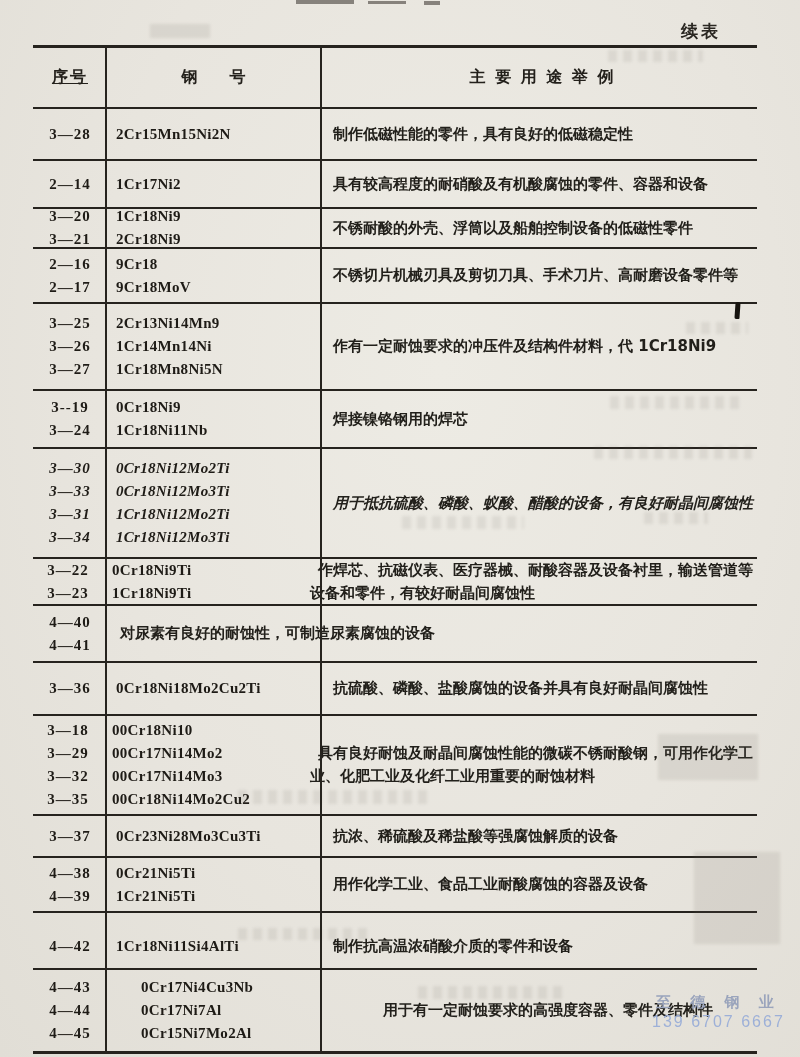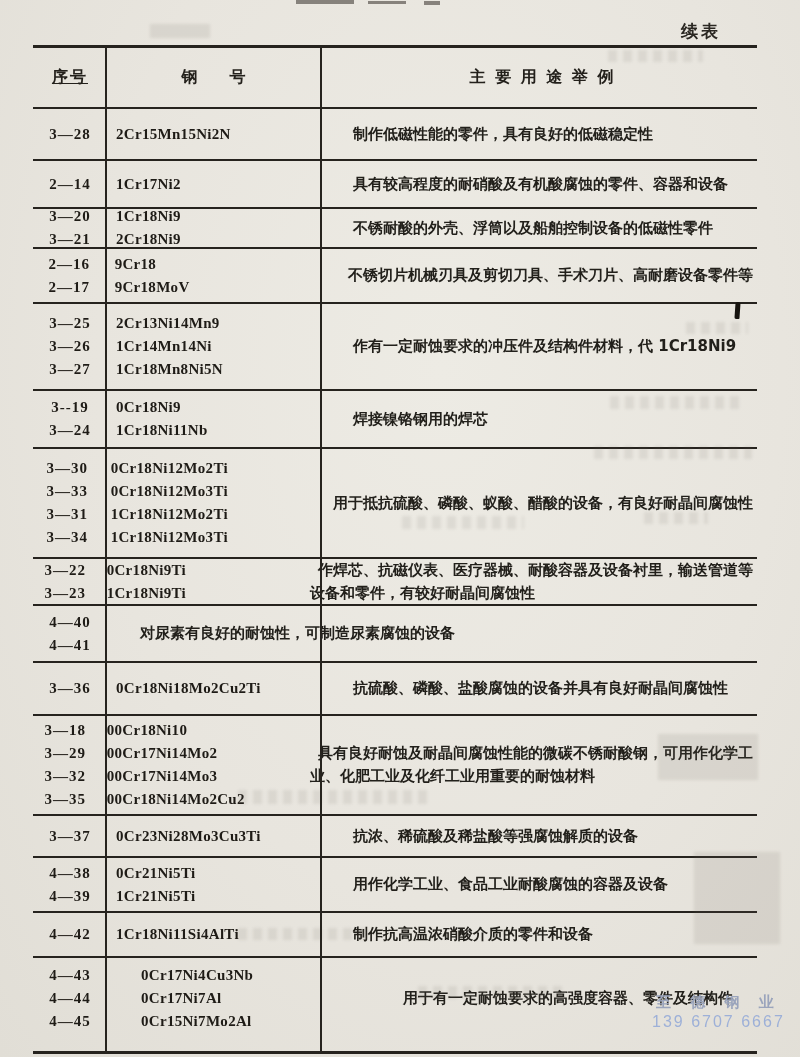--- a/index.html
+++ b/index.html
@@ -19,21 +19,21 @@
     border-top:3px solid #26231e; border-bottom:3px solid #26231e;
     box-sizing:content-box;
   }
   .vline{position:absolute; top:0; bottom:0; width:2px; background:#26231e; z-index:3;}
   .v1{left:72px;} .v2{left:287px;}
   .row{display:flex; box-sizing:border-box; border-bottom:2px solid #26231e;}
   .row:last-child{border-bottom:none;}
   .cell{display:flex; flex-direction:column; justify-content:center; box-sizing:border-box;}
   .c-no{width:74px; align-items:center; text-align:center;}
   .c-grade{width:213px; padding-left:9px;}
-  .c-usage{flex:1; padding-left:25px; padding-right:4px;}
+  .c-usage{flex:1; padding-left:5px; padding-right:4px;}
   .line{line-height:23px; white-space:nowrap;}
   .num,.grade{
     font-family:"Liberation Serif","DejaVu Serif",serif;
     font-size:15px; font-weight:600; color:#1e1b16;
   }
   .num{letter-spacing:1px;}
   .grade{letter-spacing:.3px;}
   .usage{font-size:15px; font-weight:700; color:#22201b;}
   .usage.first{text-indent:8px;}
   
@@ -140,21 +140,21 @@
             <div class="line num">3--19</div>
             <div class="line num">3—24</div>
           </div>
           <div class="cell c-grade">
             <div class="line grade">0Cr18Ni9</div>
             <div class="line grade">1Cr18Ni11Nb</div>
           </div>
           <div class="cell c-usage">
             <div class="line usage first">焊接镍铬钢用的焊芯</div>
           </div>
-        </div><div class="row" style="height: 110px;">
+        </div><div class="row" style="height: 110px; font-style: italic;">
           <div class="cell c-no">
             <div class="line num">3—30</div>
             <div class="line num">3—33</div>
             <div class="line num">3—31</div>
             <div class="line num">3—34</div>
           </div>
           <div class="cell c-grade">
             <div class="line grade">0Cr18Ni12Mo2Ti</div>
             <div class="line grade">0Cr18Ni12Mo3Ti</div>
             <div class="line grade">1Cr18Ni12Mo2Ti</div>
@@ -226,21 +226,21 @@
             <div class="line num">4—38</div>
             <div class="line num">4—39</div>
           </div>
           <div class="cell c-grade">
             <div class="line grade">0Cr21Ni5Ti</div>
             <div class="line grade">1Cr21Ni5Ti</div>
           </div>
           <div class="cell c-usage">
             <div class="line usage first">用作化学工业、食品工业耐酸腐蚀的容器及设备</div>
           </div>
-        </div><div class="row" style="height: 45px;">
+        </div><div class="row" style="height: 45px; margin-top: 12px;">
           <div class="cell c-no">
             <div class="line num">4—42</div>
           </div>
           <div class="cell c-grade">
             <div class="line grade">1Cr18Ni11Si4AlTi</div>
           </div>
           <div class="cell c-usage">
             <div class="line usage first">制作抗高温浓硝酸介质的零件和设备</div>
           </div>
         </div><div class="row" style="height: 81px; gap: 25px;">

